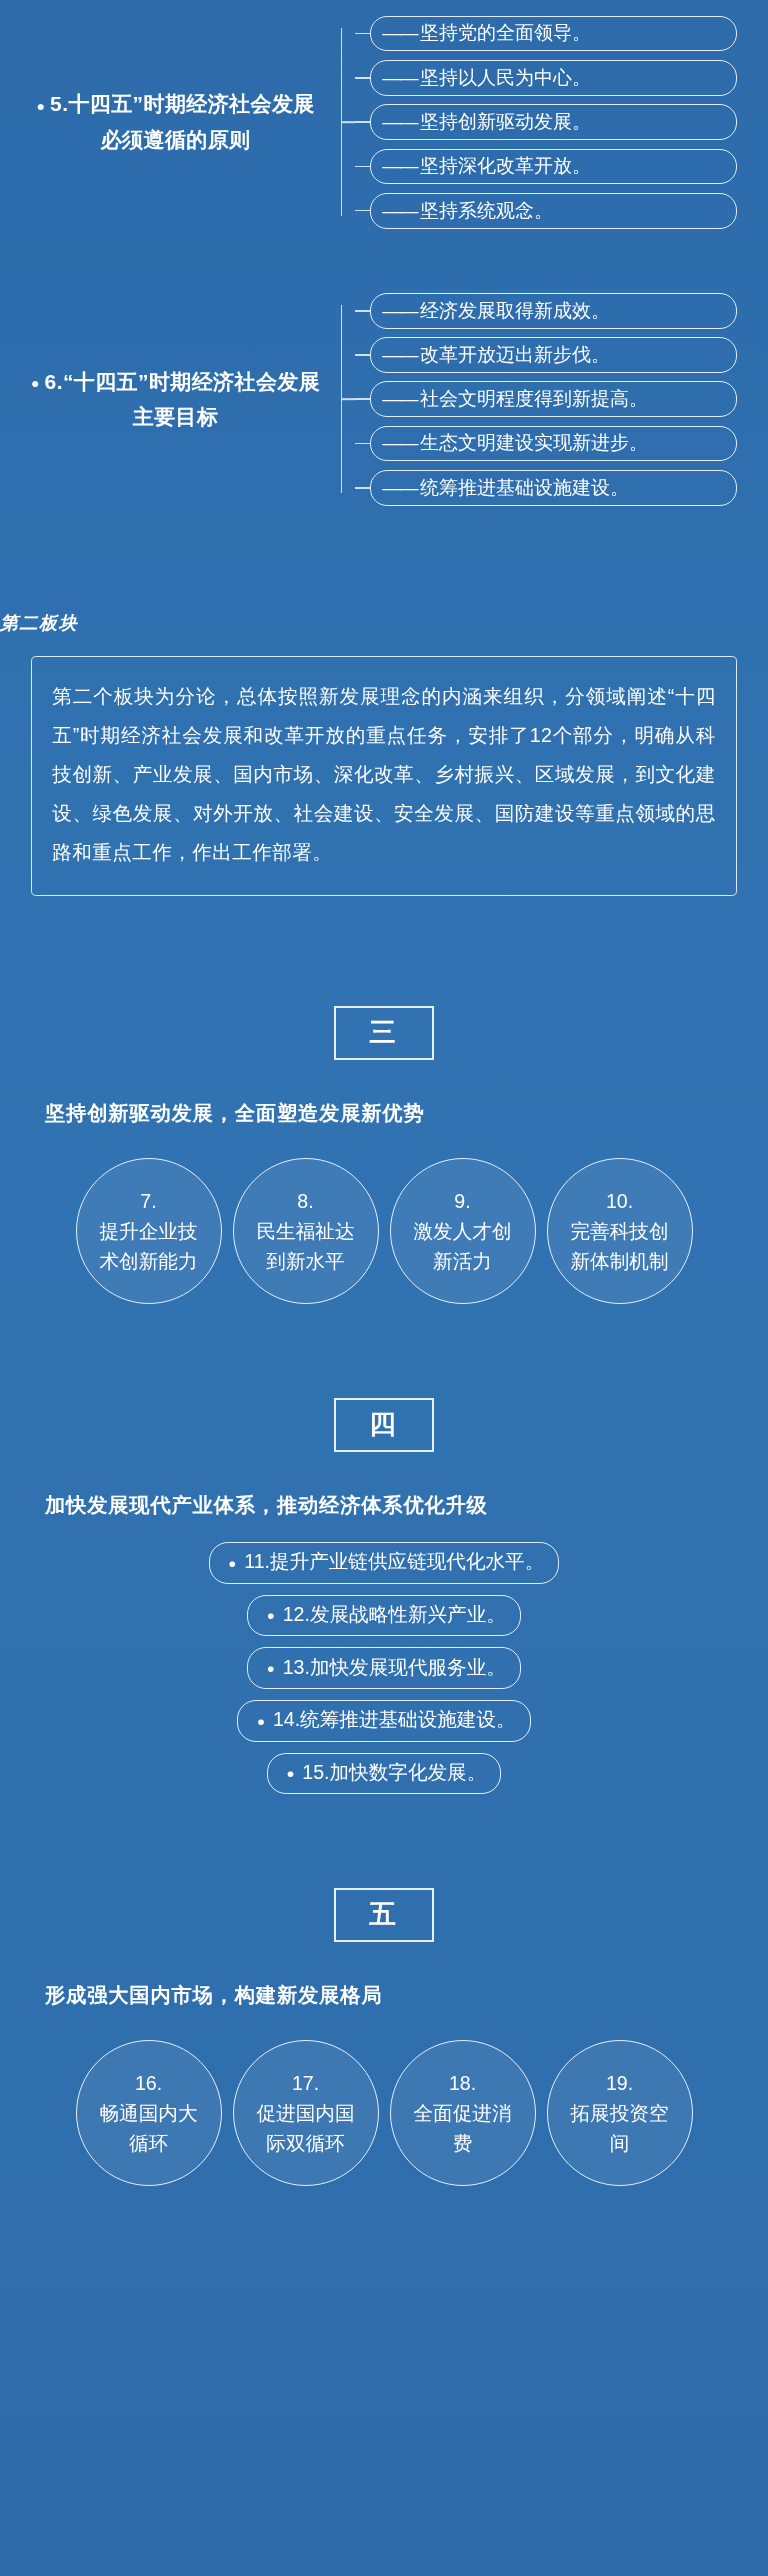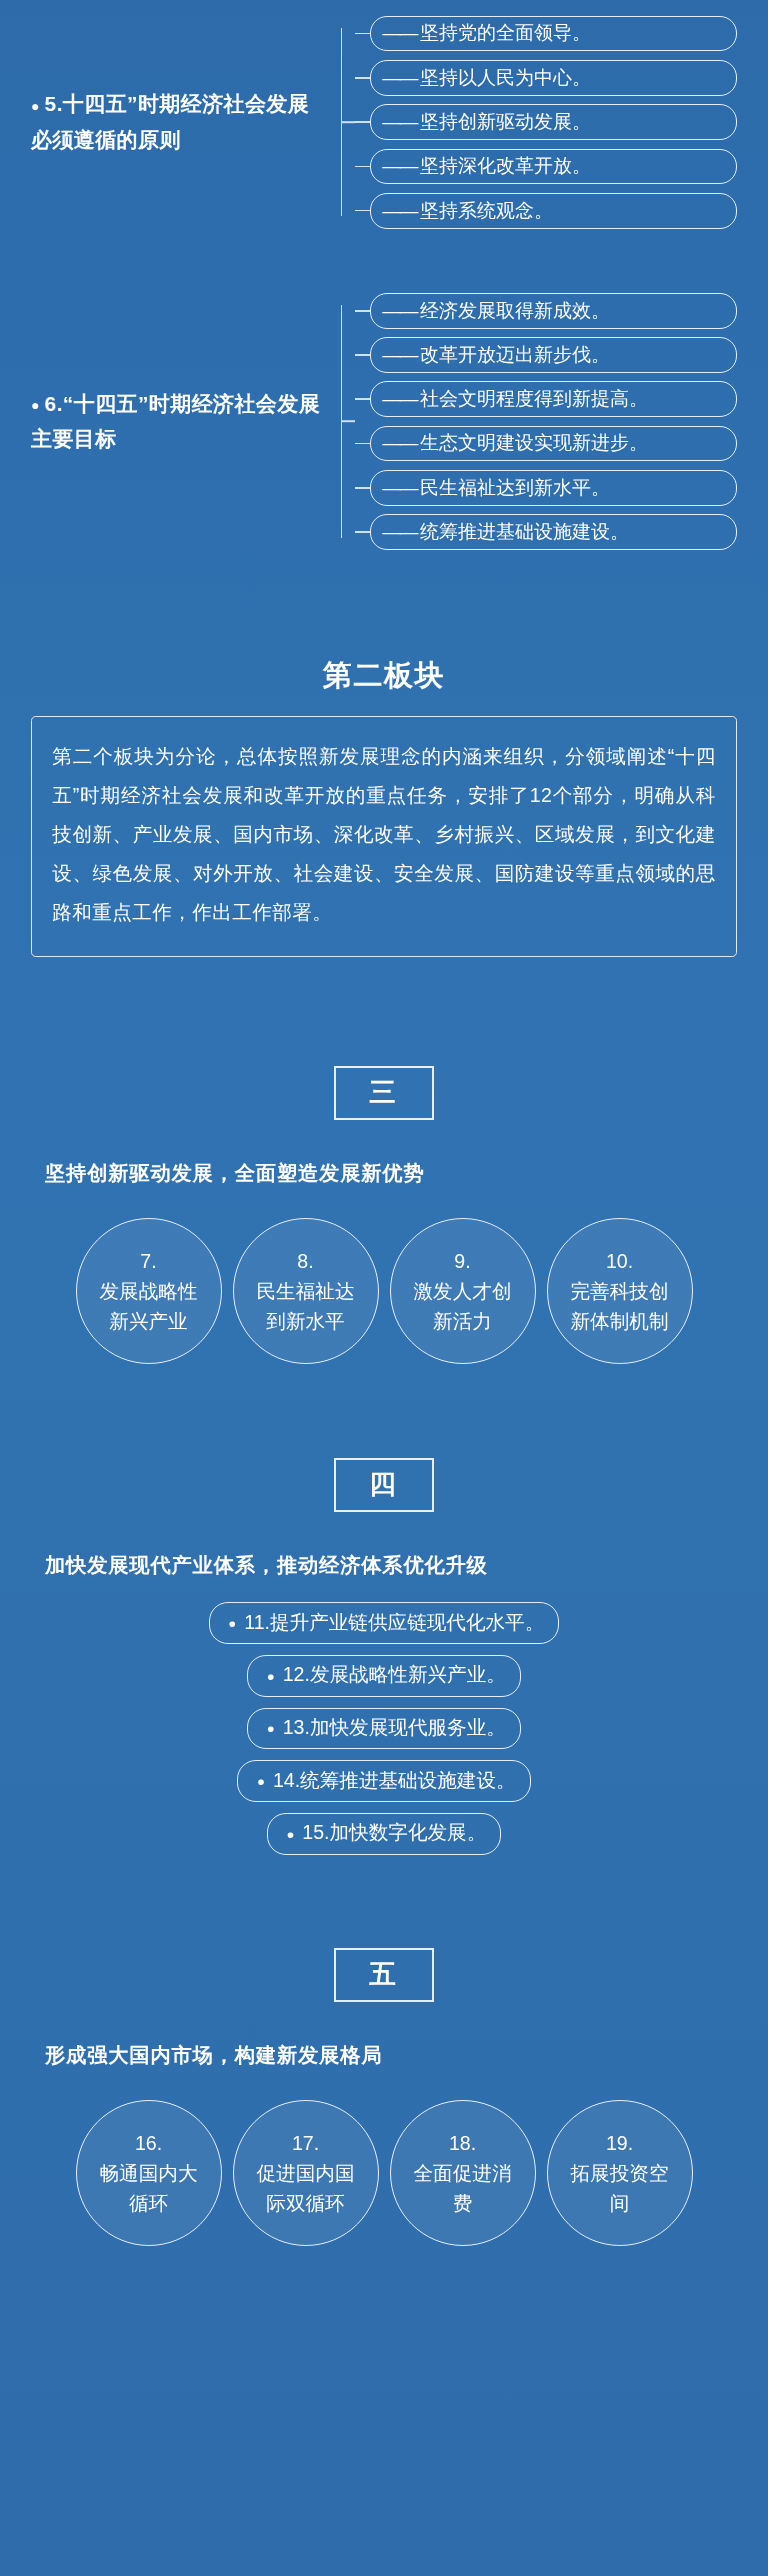--- a/index.html
+++ b/index.html
@@ -32,21 +32,21 @@
     box-sizing: border-box;
     width: 768px;
   }
   .tree-left {
     width: 297px;
     flex: 0 0 297px;
     font-size: 21px;
     line-height: 34px;
     font-weight: 700;
     letter-spacing: 0.4px;
-    text-align: left;
+    text-align: center;
     padding-right: 7.8px;
     box-sizing: border-box;
   }
   .tree-left .dot {
     font-size: 14px;
     vertical-align: middle;
     margin-right: 4.7px;
   }
   .brace {
     width: 26.6px;
@@ -117,25 +117,25 @@
     border: 2.3px solid #e7f0fa;
     color: #ffffff;
     font-size: 26.6px;
     font-weight: 700;
     letter-spacing: 3.1px;
     padding: 11px 33px 12.5px 33px;
     line-height: 1;
   }
 
   .board-title {
-    text-align: center;
-    font-size: 29px;
+    font-size: 18px;
     font-weight: 700;
     letter-spacing: 1.6px;
     margin: 0 0 20.3px 0;
+    font-style: italic;
   }
 
   
   .para-card {
     margin: 16px 31px;
     border: 1.6px solid #dfeaf7;
     border-radius: 4.7px;
     padding: 20.3px 20.3px 23.5px 20.3px;
     font-size: 19.6px;
     line-height: 39px;
@@ -263,24 +263,20 @@
       <div class="leaf-row">
         <span class="leaf-connector"></span>
         <div class="pill"><span class="dash">——</span><span>社会文明程度得到新提高。</span></div>
       </div>
       <div class="leaf-row">
         <span class="leaf-connector"></span>
         <div class="pill"><span class="dash">——</span><span>生态文明建设实现新进步。</span></div>
       </div>
       <div class="leaf-row">
         <span class="leaf-connector"></span>
-        <div class="pill"><span class="dash">——</span><span>民生福祉达到新水平。</span></div>
-      </div>
-      <div class="leaf-row">
-        <span class="leaf-connector"></span>
         <div class="pill"><span class="dash">——</span><span>统筹推进基础设施建设。</span></div>
       </div>
     </div>
   </div>
 
   <div class="sp-90"></div>
   <div class="sp-40"></div>
 
   <div class="board-title">第二板块</div>
   <div class="para-card">
@@ -296,21 +292,21 @@
 
   <div class="sp-50"></div>
 
   <div class="sub-heading">坚持创新驱动发展，全面塑造发展新优势</div>
 
   <div class="sp-40"></div>
 
   <div class="circle-row">
     <div class="circle">
       <span class="num">7.</span>
-      <span>发展战略性新兴产业</span>
+      <span>提升企业技术创新能力</span>
     </div>
     <div class="circle">
       <span class="num">8.</span>
       <span>民生福祉达到新水平</span>
     </div>
     <div class="circle">
       <span class="num">9.</span>
       <span>激发人才创新活力</span>
     </div>
     <div class="circle">

